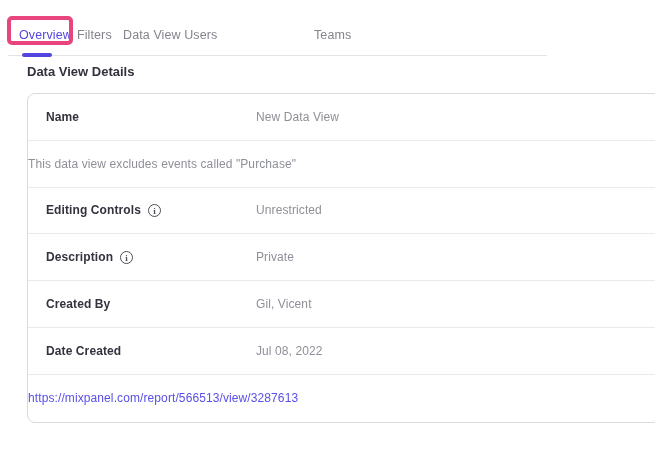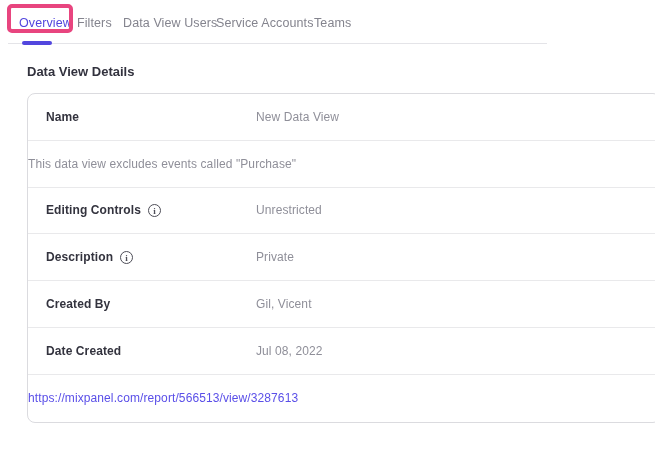--- a/index.html
+++ b/index.html
@@ -5,21 +5,21 @@
   * { margin: 0; padding: 0; box-sizing: border-box; }
   html, body {
     width: 655px; height: 466px;
     background: #ffffff;
     overflow: hidden;
     font-family: "Liberation Sans", sans-serif;
     position: relative;
   }
   
   .tabbar {
-    position: absolute; left: 0; top: 0; width: 547px; height: 45px;
+    position: absolute; left: 0; top: 12px; width: 547px; height: 45px;
   }
   .tabbar-rule {
     position: absolute; left: 8px; right: 0; top: 43px; height: 1px;
     background: #e4e4e8;
   }
   .tab {
     position: absolute; top: 16px;
     font-size: 12.5px; color: #84848e; letter-spacing: 0.1px;
     cursor: pointer; white-space: nowrap;
   }
@@ -78,21 +78,20 @@
 </style>
 </head>
 <body>
 
 <div class="tabbar">
   <div class="tabbar-rule"></div>
   <div class="active-indicator"></div>
   <span class="tab tab-0 active">Overview</span>
   <span class="tab tab-1">Filters</span>
   <span class="tab tab-2">Data View Users</span>
-  <span class="tab tab-3">Service Accounts</span>
   <span class="tab tab-4">Teams</span>
   <div class="annotation-box"></div>
 </div>
 
 <div class="section-title">Data View Details</div>
 
 <div class="card">
 
   <div class="row">
     <div class="row-label">

